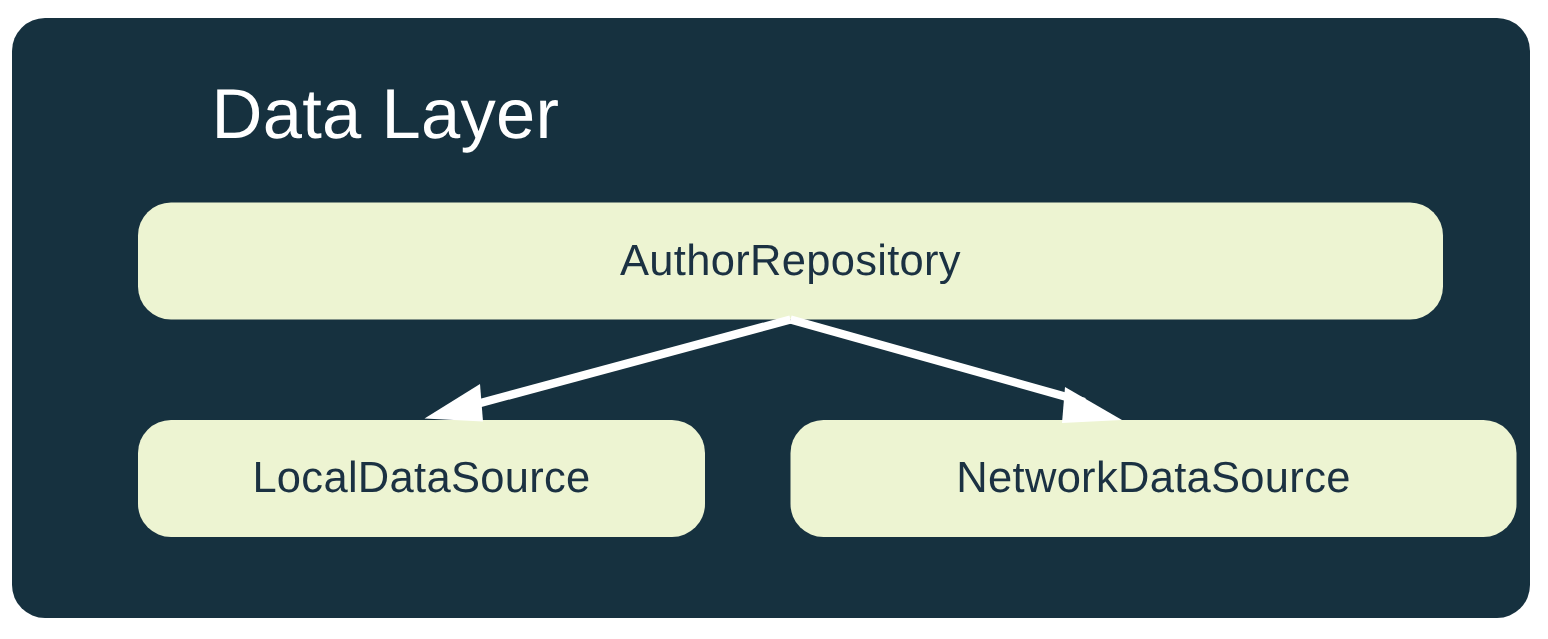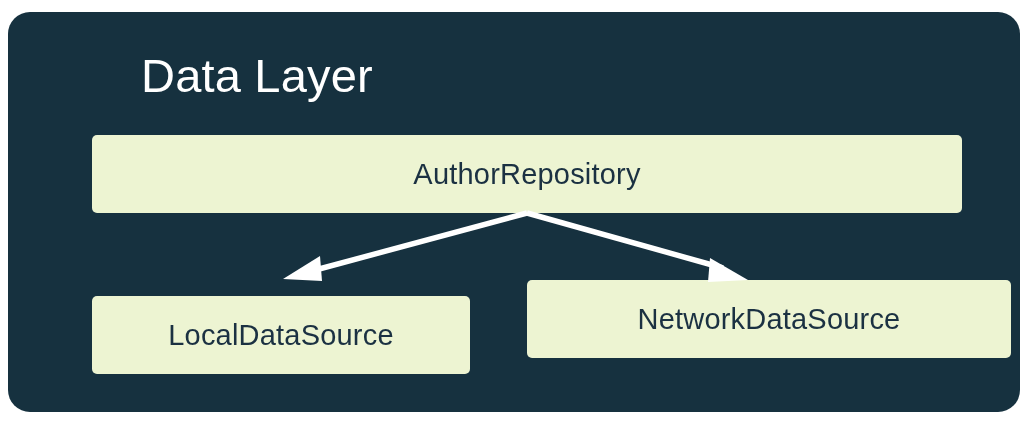--- a/index.html
+++ b/index.html
@@ -45,21 +45,21 @@
     color: #ffffff;
     letter-spacing: 0.2px;
     white-space: nowrap;
     margin-left: 41px;
   }
 
   
   .node {
     position: absolute;
     background: #edf4d2;
-    border-radius: 5px;
+    border-radius: 22px;
     color: #1b3142;
     font-size: 29px;
     line-height: 1;
     font-weight: 400;
     letter-spacing: 0.2px;
     display: flex;
     align-items: center;
     justify-content: center;
     box-sizing: border-box;
     white-space: nowrap;
@@ -67,21 +67,21 @@
 
   .node-repository {
     left: 92px;
     top: 135px;
     width: 870px;
     height: 78px;
   }
 
   .node-local {
     left: 92px;
-    top: 296px;
+    top: 280px;
     width: 378px;
     height: 78px;
   }
 
   .node-network {
     left: 527px;
     top: 280px;
     width: 484px;
     height: 78px;
   }

